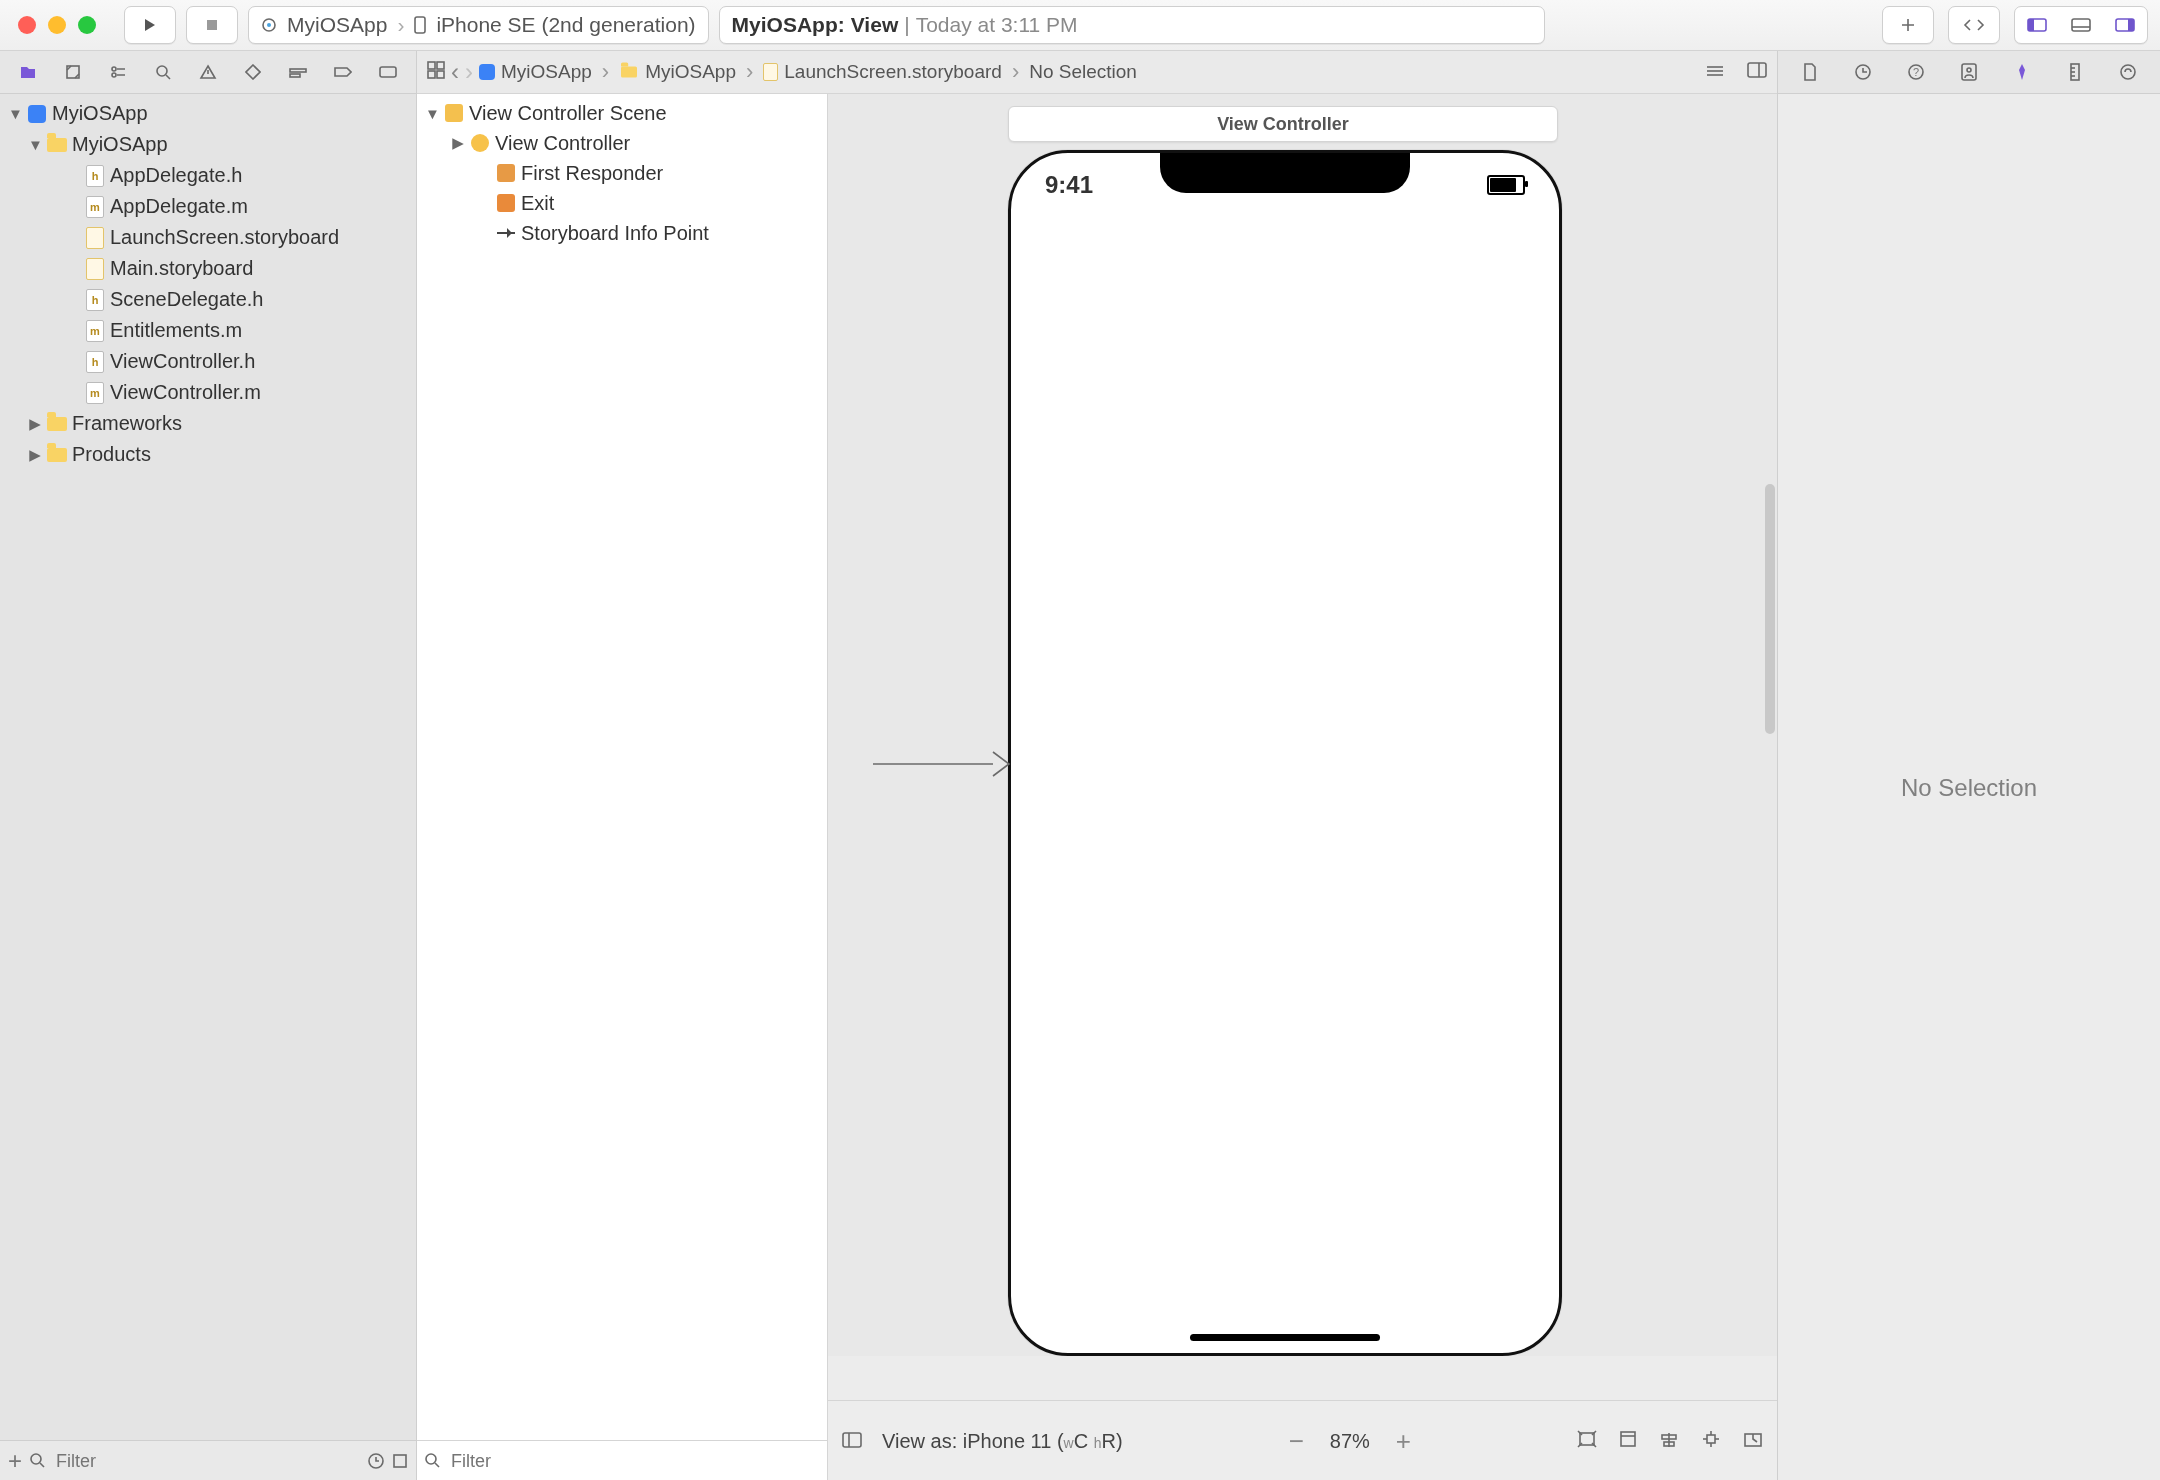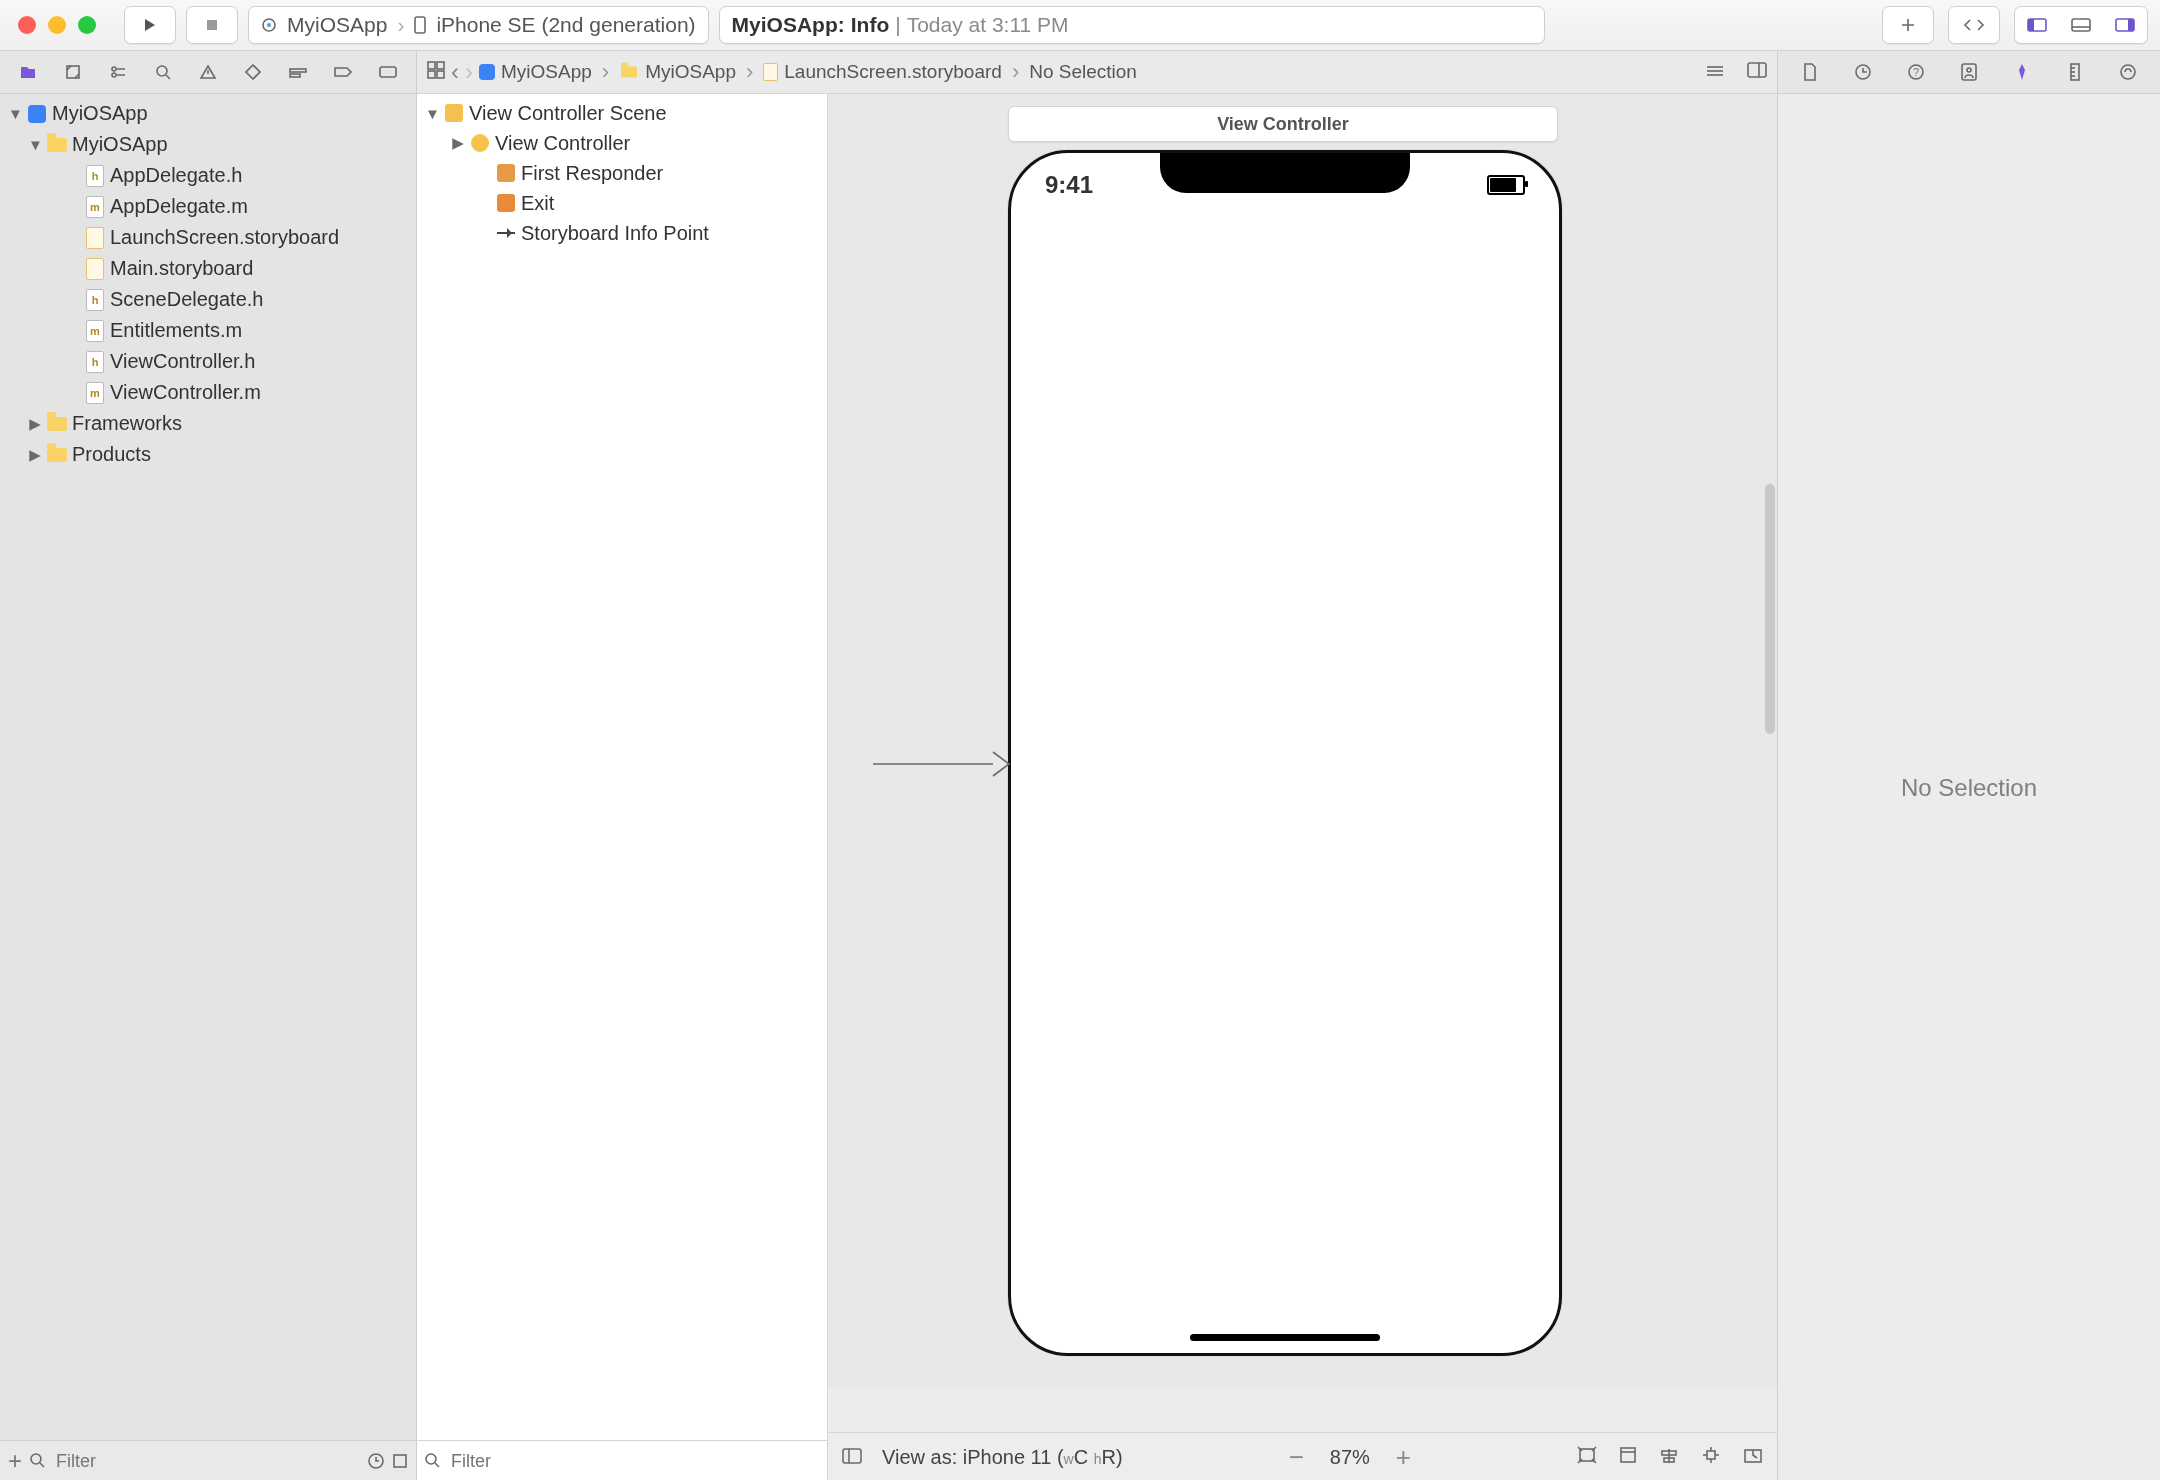--- a/index.html
+++ b/index.html
@@ -136,21 +136,21 @@
   .status-batt:after{content:"";position:absolute;left:1px;top:1px;bottom:1px;width:26px;background:#000;border-radius:1px;}
   .home-ind { position:absolute; bottom:12px; left:50%; transform:translateX(-50%); width:190px; height:7px; background:#000; border-radius:4px;}
   .entry-arrow { position:absolute; left:45px; top:650px; }
   .entry-arrow svg { display:block; }
 
   .canvas-scroll { position:absolute; right:2px; top:390px; width:10px; height:250px; background:#c8c8c8; border-radius:5px;}
 
   
   .canvas-footer {
     height:48px; border-top:1px solid #d5d5d5; background:#ededed;
-    display:flex; align-items:center; padding:0 14px; gap:20px; font-size:20px; color:#444;margin-top:44px;
+    display:flex; align-items:center; padding:16px 14px; gap:20px; font-size:20px; color:#444;margin-top:44px;
   }
   .canvas-footer .mid { margin:0 auto; display:flex; align-items:center; gap:26px;}
   .canvas-footer .right { display:flex; gap:22px; color:#666;}
   .mini { font-size:14px; color:#888; vertical-align:middle;}
 
   
   .inspector .empty {
     flex:1; display:flex; align-items:center; justify-content:center;
     color:#808080; font-size:24px;
   }
@@ -188,21 +188,21 @@
     <span>MyiOSApp</span>
     <span style="color:#aaa">›</span>
     <svg width="12" height="18">
         <rect x="1" y="1" width="10" height="16" rx="2"></rect>
       </svg>
     <span>iPhone SE (2nd generation)</span>
   </div>
 
   <div class="seg status-bar">
     <span class="strong">MyiOSApp:</span>
-    <span class="strong">Info</span>
+    <span class="strong">View</span>
     <span class="grey">|</span>
     <span class="grey">Today at 3:11 PM</span>
   </div>
 
   <div class="tb-right">
     <div class="seg small">
       <svg width="16" height="16">
           <path d="M8 2 V14 M2 8 H14"></path>
         </svg>
     </div>

